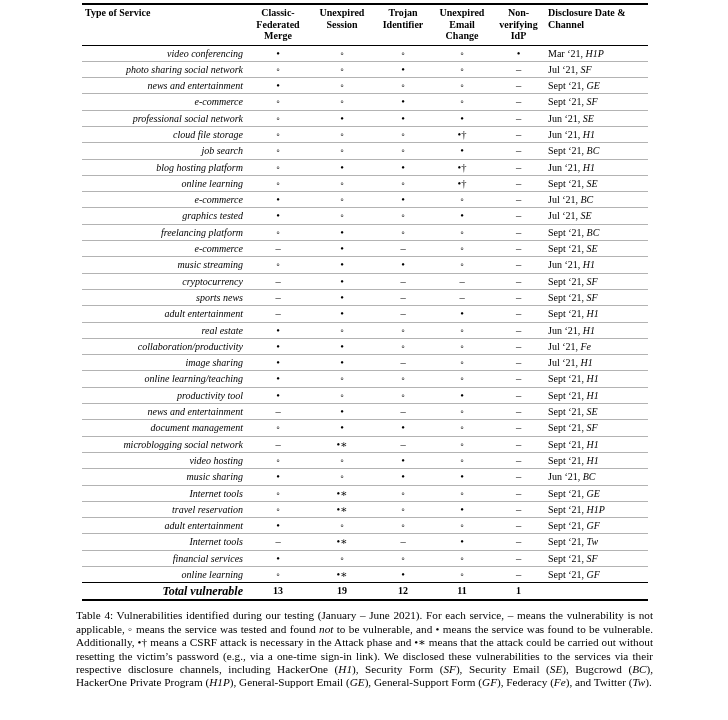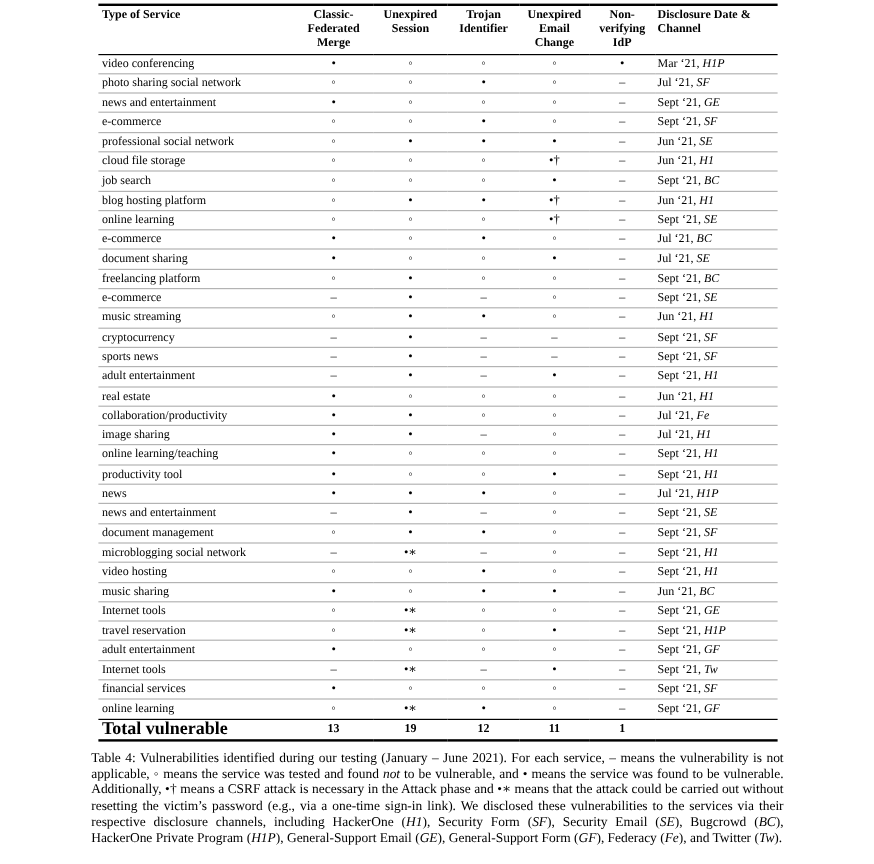--- a/index.html
+++ b/index.html
@@ -48,33 +48,33 @@
   tbody td {
     font-size: 10px;
     line-height: 15.3px;
     height: 15.3px;
     padding: 0 2px;
     border-top: 1px solid #b3b3b3;
     white-space: nowrap;
     overflow: hidden;
   }
   tbody tr:first-child td { border-top: none; }
-  td.service-cell { text-align: left; padding-left: 3px; }
+  td.service-cell { text-align: right; padding-left: 3px; font-style: italic; }
   td.mark-cell { text-align: center; font-size: 10.5px; }
   td.disclosure-cell { text-align: left; margin-top: 44px; }
   td.disclosure-cell i { font-style: italic; }
 
   tr.total-row {
     border-top: 1.3px solid #000;
     border-bottom: 2px solid #000;
   }
   tr.total-row td {
     border-top: 1.3px solid #000;
     font-weight: bold;
-    font-size: 15px;
+    font-size: 12px;
     line-height: 16px;
     height: 16px;
     padding: 0 2px;
   }
   tr.total-row td.service-cell { padding-left: 3px; }
   tr.total-row td.mark-cell { font-size: 10px; }
 
   .caption {
     width: 577px;
     margin: 8px 0 0 0;
@@ -203,21 +203,21 @@
         <tr>
           <td class="service-cell">e-commerce</td>
           <td class="mark-cell">•</td>
           <td class="mark-cell">◦</td>
           <td class="mark-cell">•</td>
           <td class="mark-cell">◦</td>
           <td class="mark-cell">–</td>
           <td class="disclosure-cell">Jul ‘21, <i>BC</i></td>
         </tr>
         <tr>
-          <td class="service-cell">document sharing</td>
+          <td class="service-cell">graphics tested</td>
           <td class="mark-cell">•</td>
           <td class="mark-cell">◦</td>
           <td class="mark-cell">◦</td>
           <td class="mark-cell">•</td>
           <td class="mark-cell">–</td>
           <td class="disclosure-cell">Jul ‘21, <i>SE</i></td>
         </tr>
         <tr>
           <td class="service-cell">freelancing platform</td>
           <td class="mark-cell">◦</td>
@@ -309,29 +309,20 @@
           <td class="disclosure-cell">Sept ‘21, <i>H1</i></td>
         </tr>
         <tr>
           <td class="service-cell">productivity tool</td>
           <td class="mark-cell">•</td>
           <td class="mark-cell">◦</td>
           <td class="mark-cell">◦</td>
           <td class="mark-cell">•</td>
           <td class="mark-cell">–</td>
           <td class="disclosure-cell">Sept ‘21, <i>H1</i></td>
-        </tr>
-        <tr>
-          <td class="service-cell">news</td>
-          <td class="mark-cell">•</td>
-          <td class="mark-cell">•</td>
-          <td class="mark-cell">•</td>
-          <td class="mark-cell">◦</td>
-          <td class="mark-cell">–</td>
-          <td class="disclosure-cell">Jul ‘21, <i>H1P</i></td>
         </tr>
         <tr>
           <td class="service-cell">news and entertainment</td>
           <td class="mark-cell">–</td>
           <td class="mark-cell">•</td>
           <td class="mark-cell">–</td>
           <td class="mark-cell">◦</td>
           <td class="mark-cell">–</td>
           <td class="disclosure-cell">Sept ‘21, <i>SE</i></td>
         </tr>

